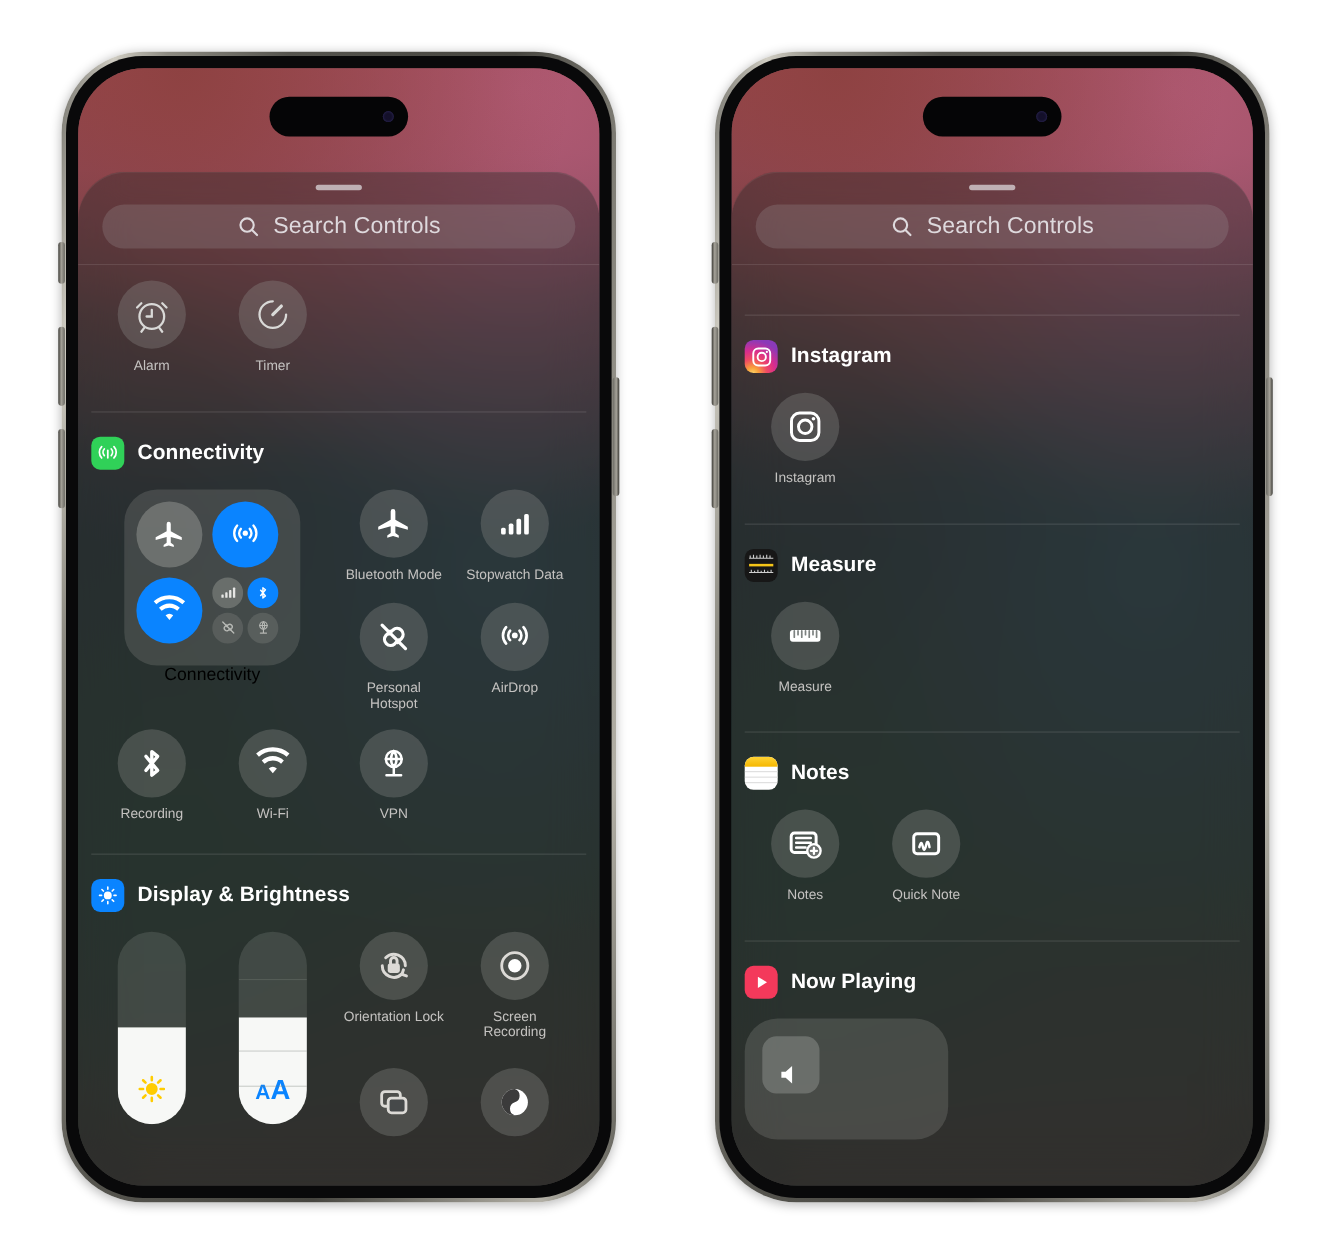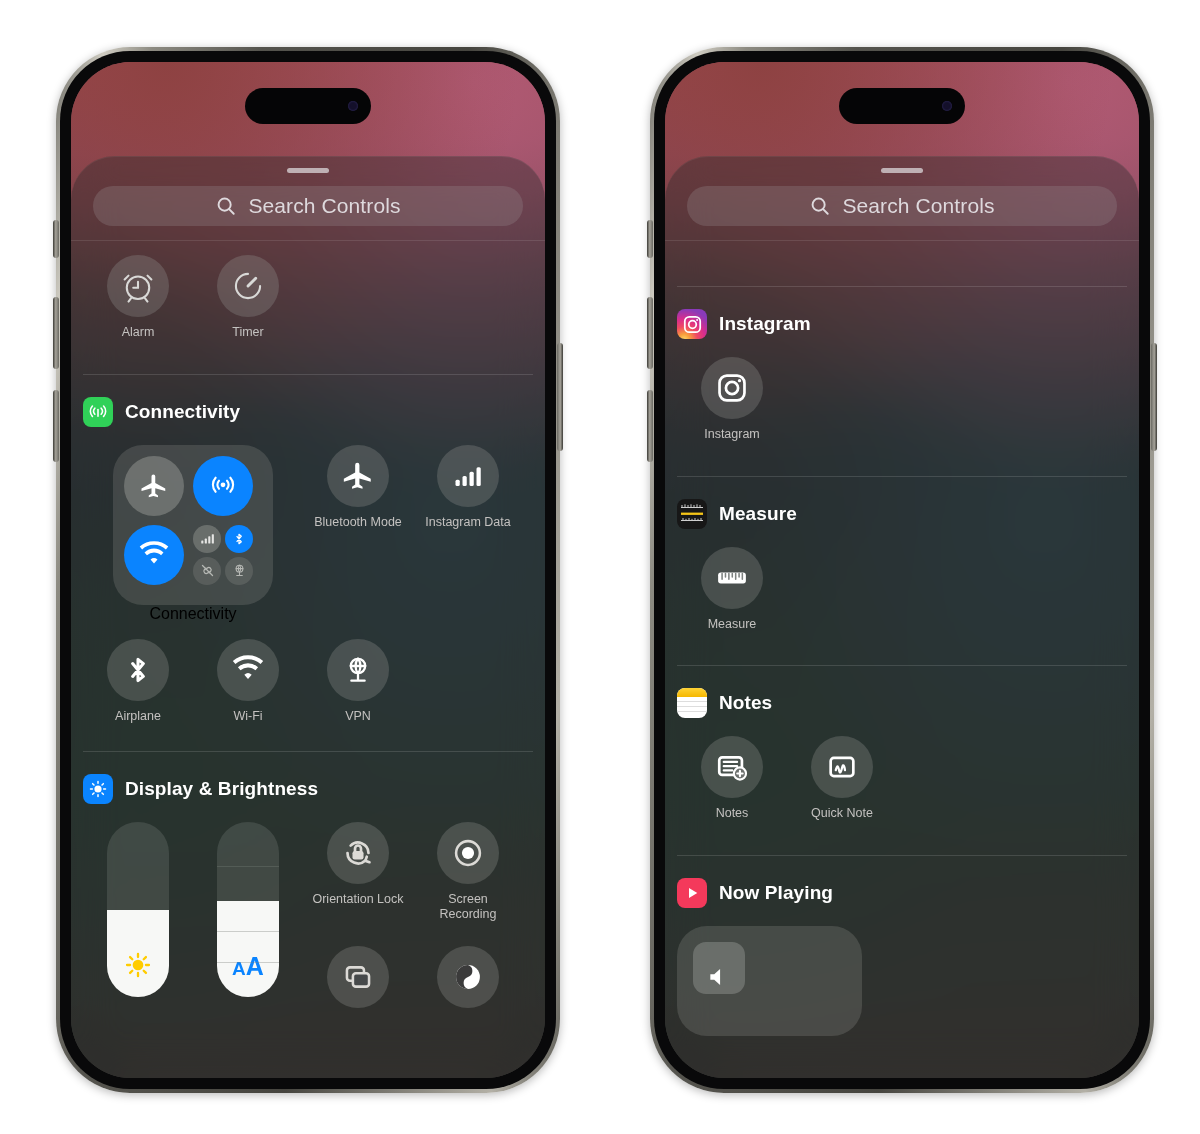--- a/index.html
+++ b/index.html
@@ -263,34 +263,56 @@
                   </div>
                   <div class="ctl">
                     <div class="puck">
                       <svg width="30" height="30" viewBox="0 0 24 24" fill="#fff">
                         <rect x="2" y="15" width="3.4" height="5" rx="1.2"></rect>
                           <rect x="7.6" y="12" width="3.4" height="8" rx="1.2"></rect>
                         <rect x="13.2" y="8.5" width="3.4" height="11.5" rx="1.2"></rect>
                           <rect x="18.8" y="5" width="3.4" height="15" rx="1.2"></rect>
                       </svg>
                     </div>
-                    <div class="lbl">Instagram Data</div>
+                    <div class="lbl">Stopwatch Data</div>
+                  </div>
+                </div>
+                <div class="row">
+                  <div class="ctl">
+                    <div class="puck">
+                      <svg width="34" height="34" viewBox="0 0 24 24" fill="none" stroke="#fff" stroke-width="2.1" stroke-linecap="round">
+                        <path d="M9.6 8.4 7 11a3.9 3.9 0 0 0 5.5 5.5l2.6-2.6"></path>
+                        <path d="M14.4 15.6 17 13a3.9 3.9 0 0 0-5.5-5.5L8.9 10.1"></path>
+                        <path d="M4.5 4.5l15 15"></path>
+                      </svg>
+                    </div>
+                    <div class="lbl">Personal Hotspot</div>
+                  </div>
+                  <div class="ctl">
+                    <div class="puck">
+                      <svg width="32" height="32" viewBox="0 0 24 24" fill="none" stroke="#fff" stroke-width="1.8" stroke-linecap="round">
+                        <circle cx="12" cy="11" r="2" fill="#fff" stroke="none"></circle>
+                        <path d="M8.8 7.8a4.6 4.6 0 0 0 0 6.4M15.2 7.8a4.6 4.6 0 0 1 0 6.4"></path>
+                        <path d="M6.1 5.4a8.3 8.3 0 0 0 0 11.2M17.9 5.4a8.3 8.3 0 0 1 0 11.2"></path>
+                      </svg>
+                    </div>
+                    <div class="lbl">AirDrop</div>
                   </div>
                 </div>
               </div>
             </div>
 
             <div class="row" style="margin-top:16px;">
               <div class="ctl">
                 <div class="puck">
                   <svg width="32" height="32" viewBox="0 0 24 24" fill="none" stroke="#fff" stroke-width="2.3" stroke-linejoin="round" stroke-linecap="round">
                     <path d="M8 7.2 16 16.8 12 20V4l4 3.2L8 16.8"></path>
                   </svg>
                 </div>
-                <div class="lbl">Airplane</div>
+                <div class="lbl">Recording</div>
               </div>
               <div class="ctl">
                 <div class="puck">
                   <svg width="34" height="34" viewBox="0 0 24 24" fill="#fff">
                     <path d="M12 18.4l2.6-3.1a4 4 0 0 0-5.2 0z"></path>
                     <path d="M12 10.2c2 0 3.9.75 5.3 2l1.8-2.1A11 11 0 0 0 12 7.2a11 11 0 0 0-7.1 2.9l1.8 2.1a8 8 0 0 1 5.3-2z"></path>
                     <path d="M12 4.4c3.4 0 6.5 1.3 8.9 3.4l1.8-2.1A15.8 15.8 0 0 0 12 1.6 15.8 15.8 0 0 0 1.3 5.7l1.8 2.1A13.2 13.2 0 0 1 12 4.4z"></path>
                   </svg>
                 </div>
                 <div class="lbl">Wi-Fi</div>

